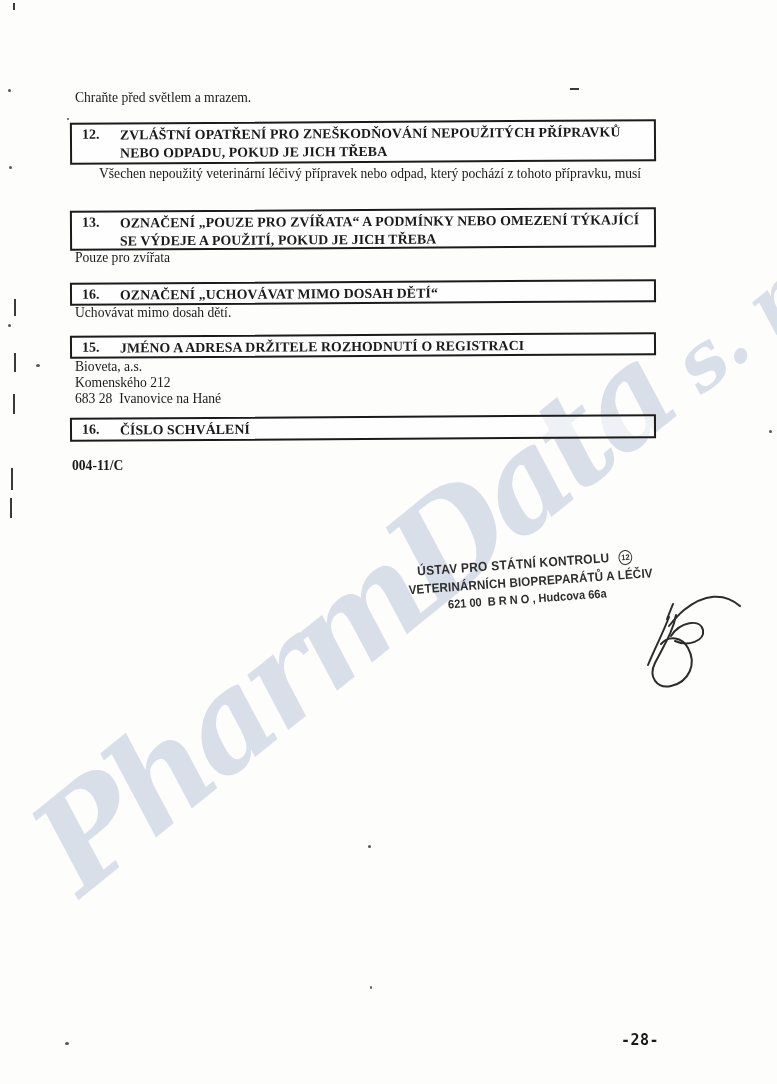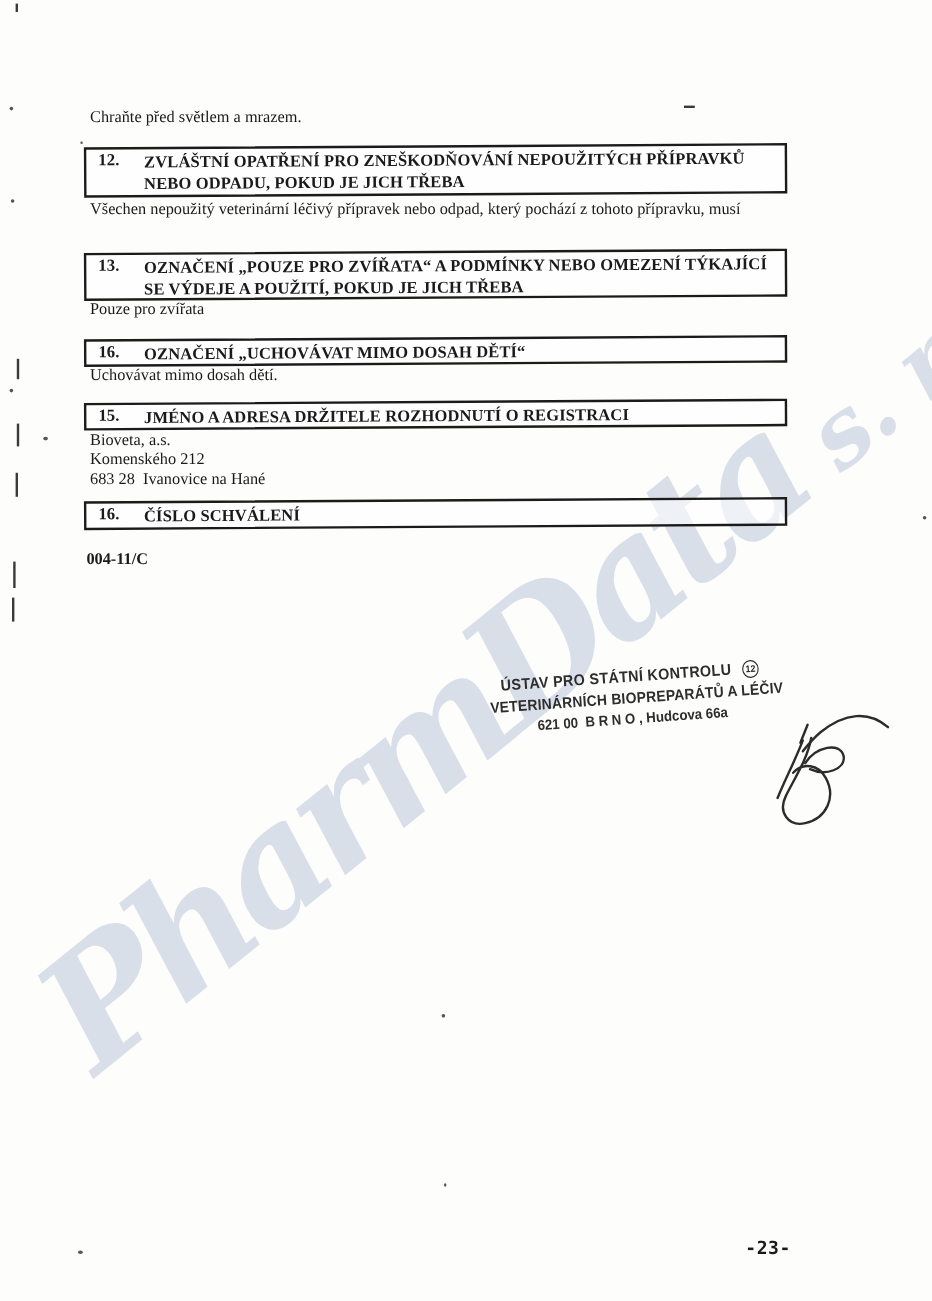--- a/index.html
+++ b/index.html
@@ -98,21 +98,21 @@
 
   <div class="tline" style="top:90px;text-align:right;">Chraňte před světlem a mrazem.</div>
 
   <div class="secbox" style="top:121px;height:42px;">
     <span class="num">12.</span>
     <div class="head">
       <div>ZVLÁŠTNÍ OPATŘENÍ PRO ZNEŠKODŇOVÁNÍ NEPOUŽITÝCH PŘÍPRAVKŮ</div>
       <div>NEBO ODPADU, POKUD JE JICH TŘEBA</div>
     </div>
   </div>
-  <div class="tline" style="top:166px;">Všechen nepoužitý veterinární léčivý přípravek nebo odpad, který pochází z tohoto přípravku, musí</div>
+  <div class="tline" style="top:166px;margin-left:24px;">Všechen nepoužitý veterinární léčivý přípravek nebo odpad, který pochází z tohoto přípravku, musí</div>
 
   <div class="secbox" style="top:209px;height:40px;">
     <span class="num">13.</span>
     <div class="head">
       <div>OZNAČENÍ „POUZE PRO ZVÍŘATA“ A PODMÍNKY NEBO OMEZENÍ TÝKAJÍCÍ</div>
       <div>SE VÝDEJE A POUŽITÍ, POKUD JE JICH TŘEBA</div>
     </div>
   </div>
   <div class="tline" style="top:250px;">Pouze pro zvířata</div>
 
@@ -151,21 +151,21 @@
   <svg class="signature" width="134" height="118" viewBox="0 0 134 118">
     <g fill="none" stroke="#2c2c2c" stroke-width="2" stroke-linecap="round">
       <path d="M 128 22 C 112 8 92 10 72 26 C 66 31 61 37 57 42"></path>
       <path d="M 61 20 L 55 35"></path>
       <path d="M 57 33 C 51 49 42 66 36 81"></path>
       <path d="M 64 31 C 61 48 51 63 43 79 C 36 93 45 105 59 102 C 77 98 85 80 76 64 C 70 53 57 51 49 60"></path>
       <path d="M 59 52 C 68 38 88 34 91 46 C 93 57 76 63 63 57"></path>
     </g>
   </svg>
 
-  <div class="pagenum">-23-</div>
+  <div class="pagenum">-28-</div>
 
   <div class="mark" style="left:13px;top:3px;width:2px;height:7px;"></div>
   <div class="mark" style="left:14px;top:299px;width:2px;height:17px;"></div>
   <div class="mark" style="left:14px;top:353px;width:2px;height:19px;"></div>
   <div class="mark" style="left:13px;top:394px;width:2px;height:20px;"></div>
   <div class="mark" style="left:11px;top:468px;width:2px;height:22px;"></div>
   <div class="mark" style="left:10px;top:498px;width:2px;height:20px;"></div>
   <div class="speck" style="left:8px;top:89px;width:3px;height:3px;"></div>
   <div class="speck" style="left:9px;top:166px;width:3px;height:3px;"></div>
   <div class="speck" style="left:8px;top:324px;width:3px;height:3px;"></div>

